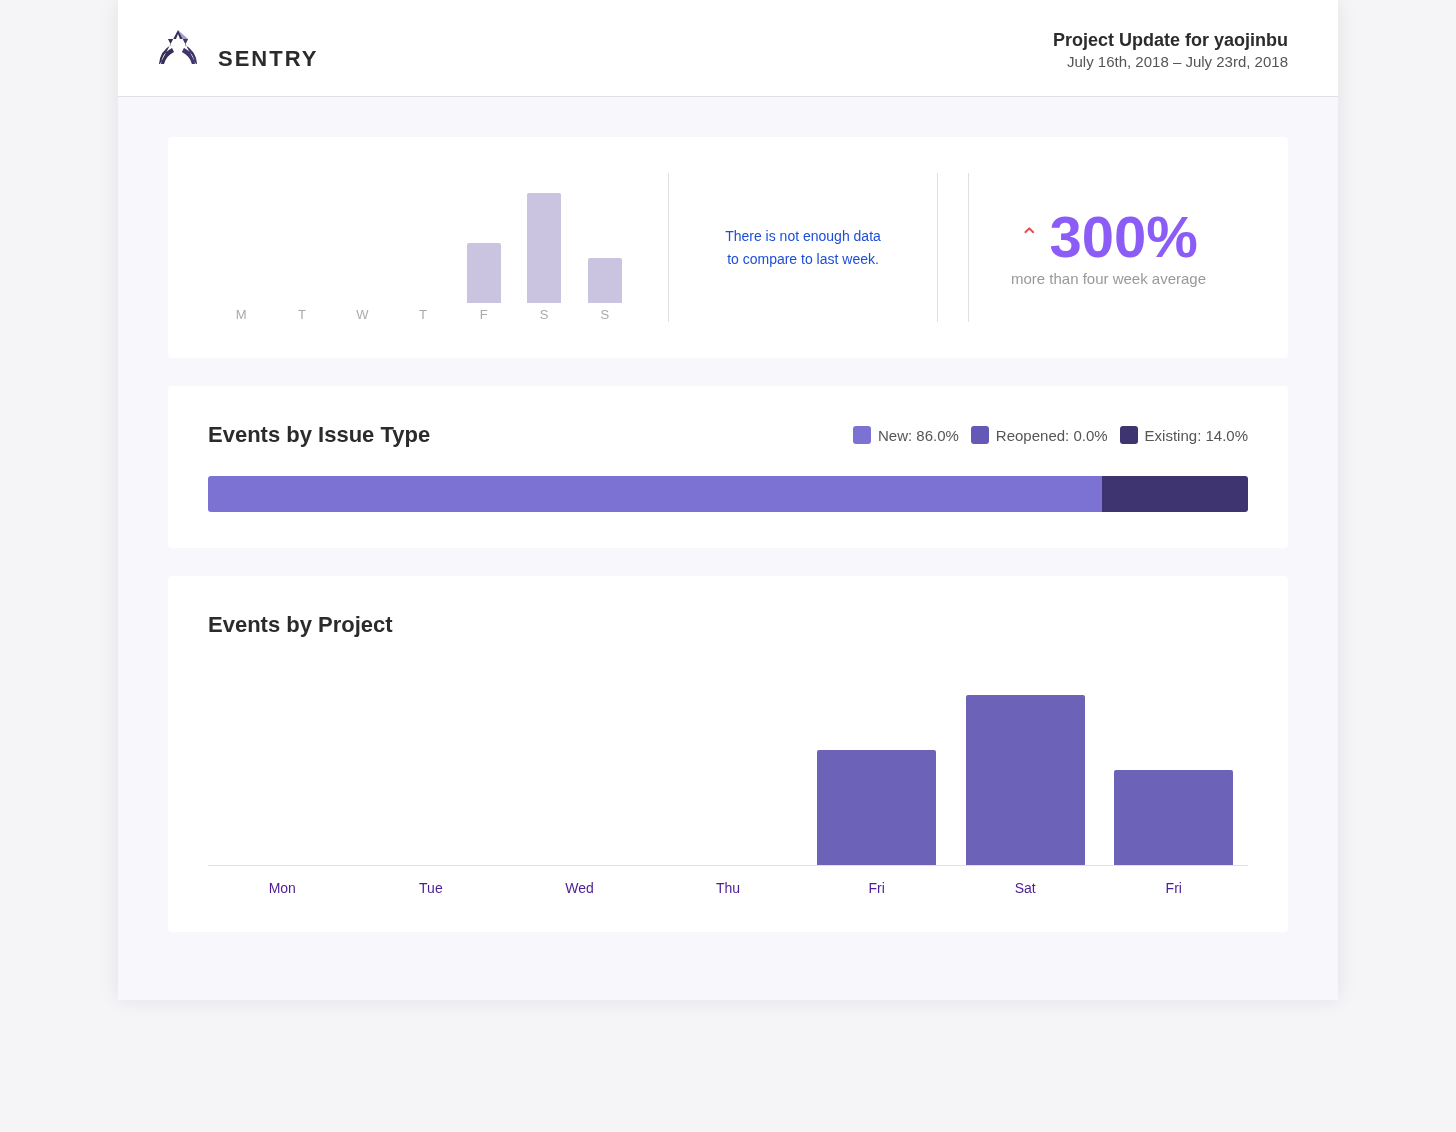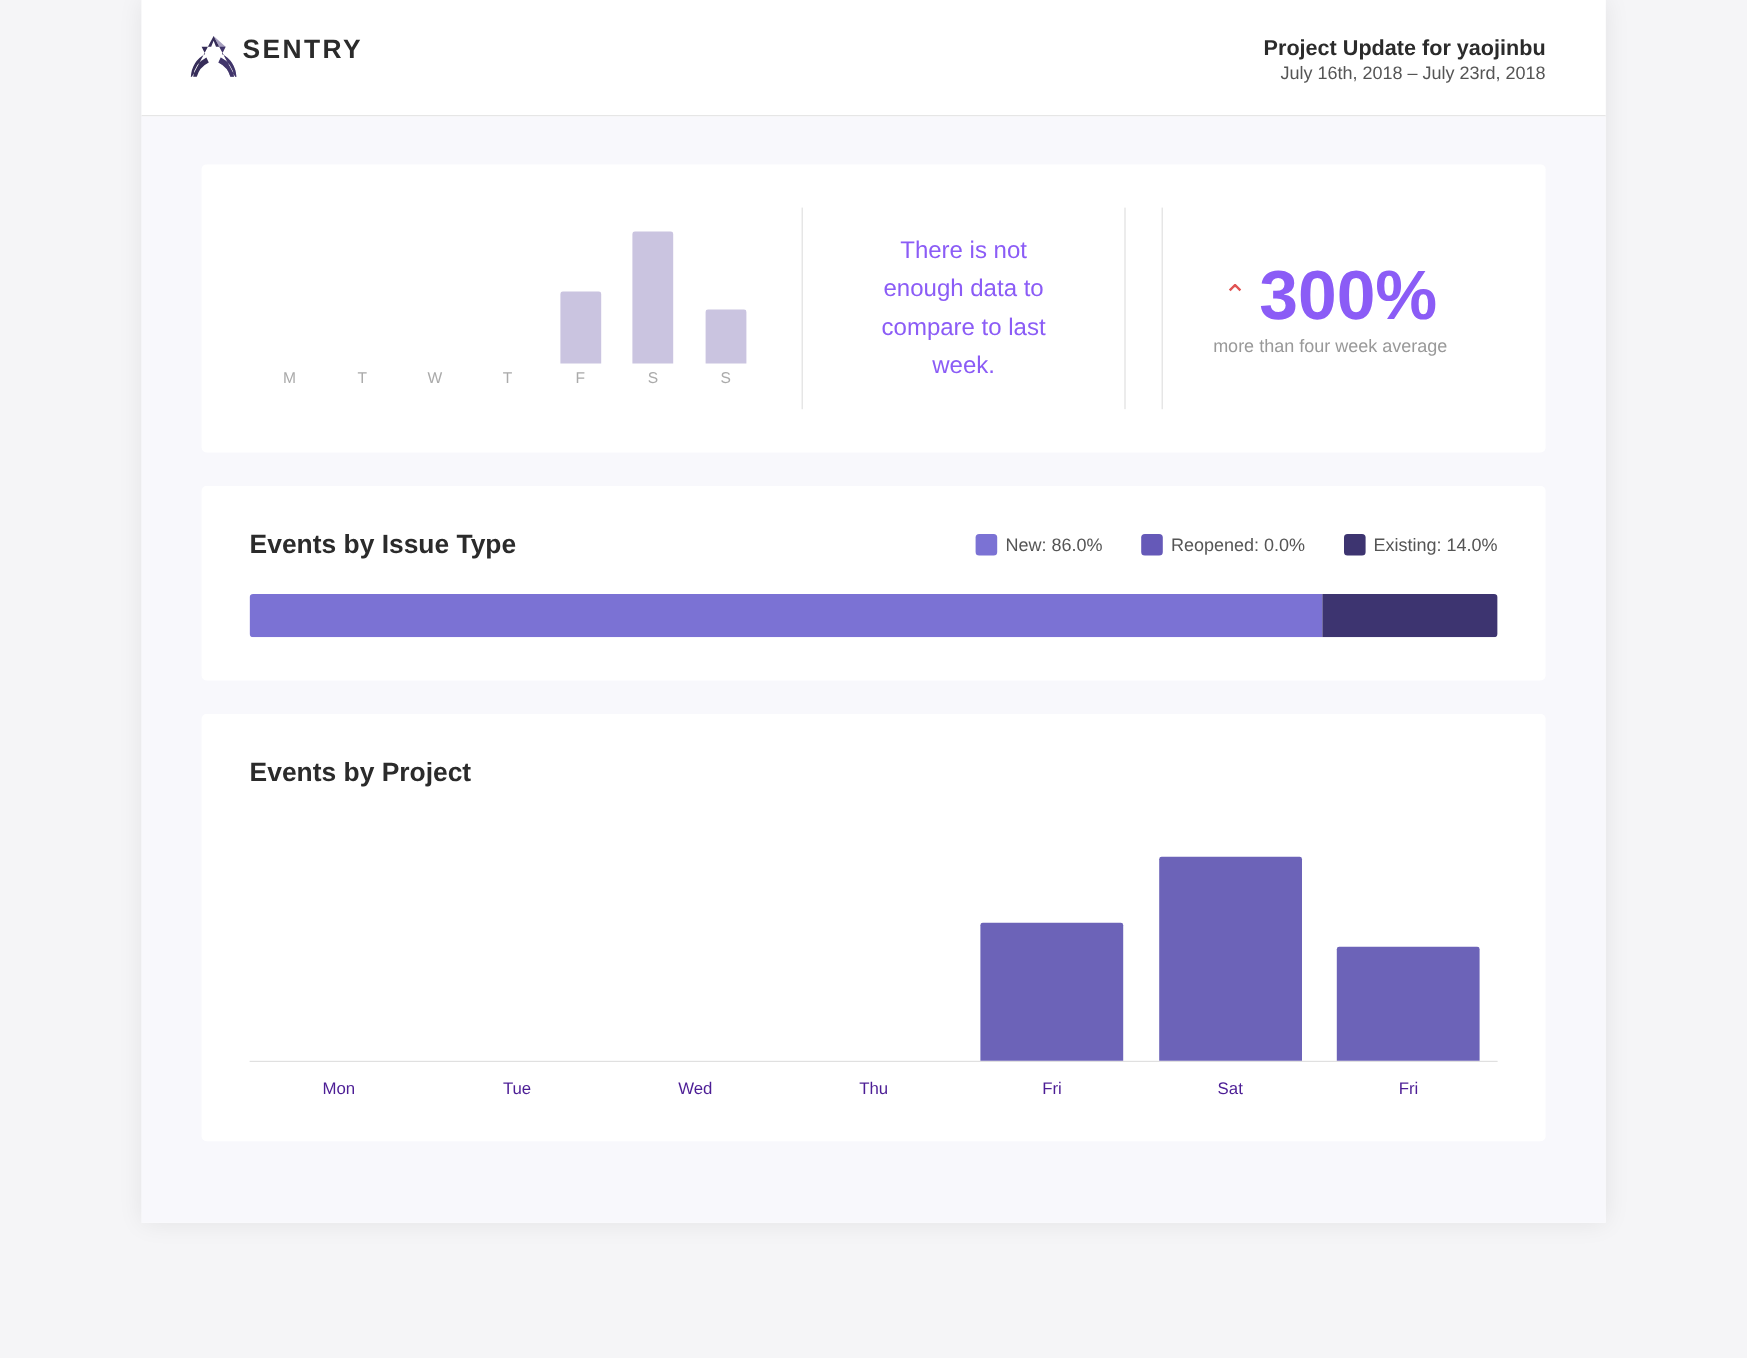--- a/index.html
+++ b/index.html
@@ -23,22 +23,22 @@
       display: flex;
       justify-content: space-between;
       align-items: center;
       padding: 28px 50px 24px 40px;
       border-bottom: 1px solid #e0e0e0;
       background: #fff;
     }
 
     .logo-area {
       display: flex;
-      align-items: flex-start;
-      gap: 4px;
+      align-items: flex-end;
+      gap: 20px;
     }
 
     .logo-icon {
       width: 40px;
       height: 44px;
     }
 
     .logo-text {
       font-size: 22px;
       font-weight: 700;
@@ -157,22 +157,22 @@
       align-self: stretch;
     }
 
     .compare-area {
       flex: 1;
       display: flex;
       align-items: center;
       justify-content: center;
       text-align: center;
       padding: 20px;
-      color: #8b5cf6;
-      font-size: 20px;
+      color: #1d4ed8;
+      font-size: 14px;
       line-height: 1.6;
     }
 
     .stat-area {
       flex: 0 0 280px;
       display: flex;
       flex-direction: column;
       align-items: center;
       justify-content: center;
       padding: 20px;
@@ -202,21 +202,21 @@
       font-size: 15px;
       color: #999;
       margin-top: 4px;
       text-align: center;
     }
 
     
     .issue-type-legend {
       display: flex;
       align-items: center;
-      gap: 32px;
+      gap: 12px;
       font-size: 15px;
       color: #555;
     }
 
     .stacked-bar {
       height: 36px;
       border-radius: 3px;
       overflow: hidden;
       display: flex;
       margin-top: 20px;

